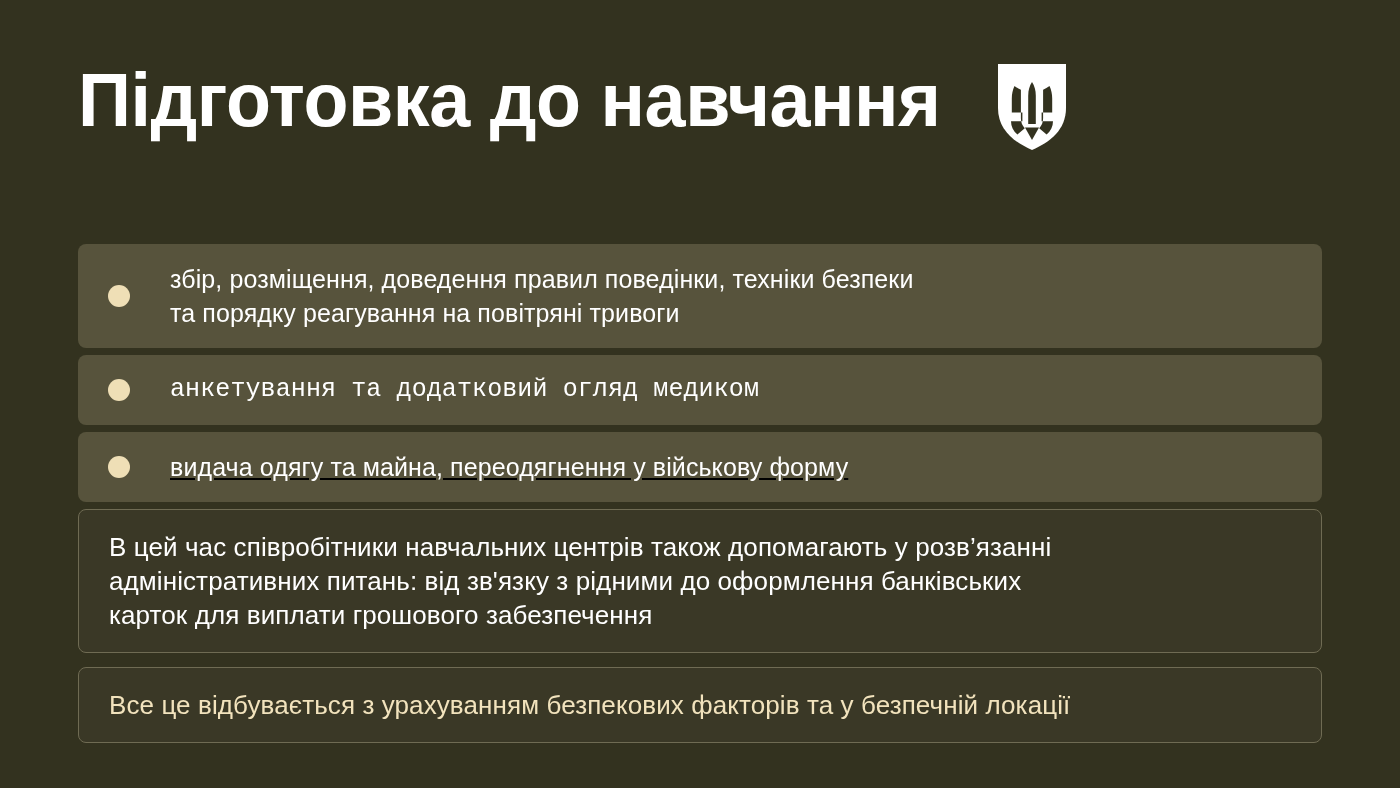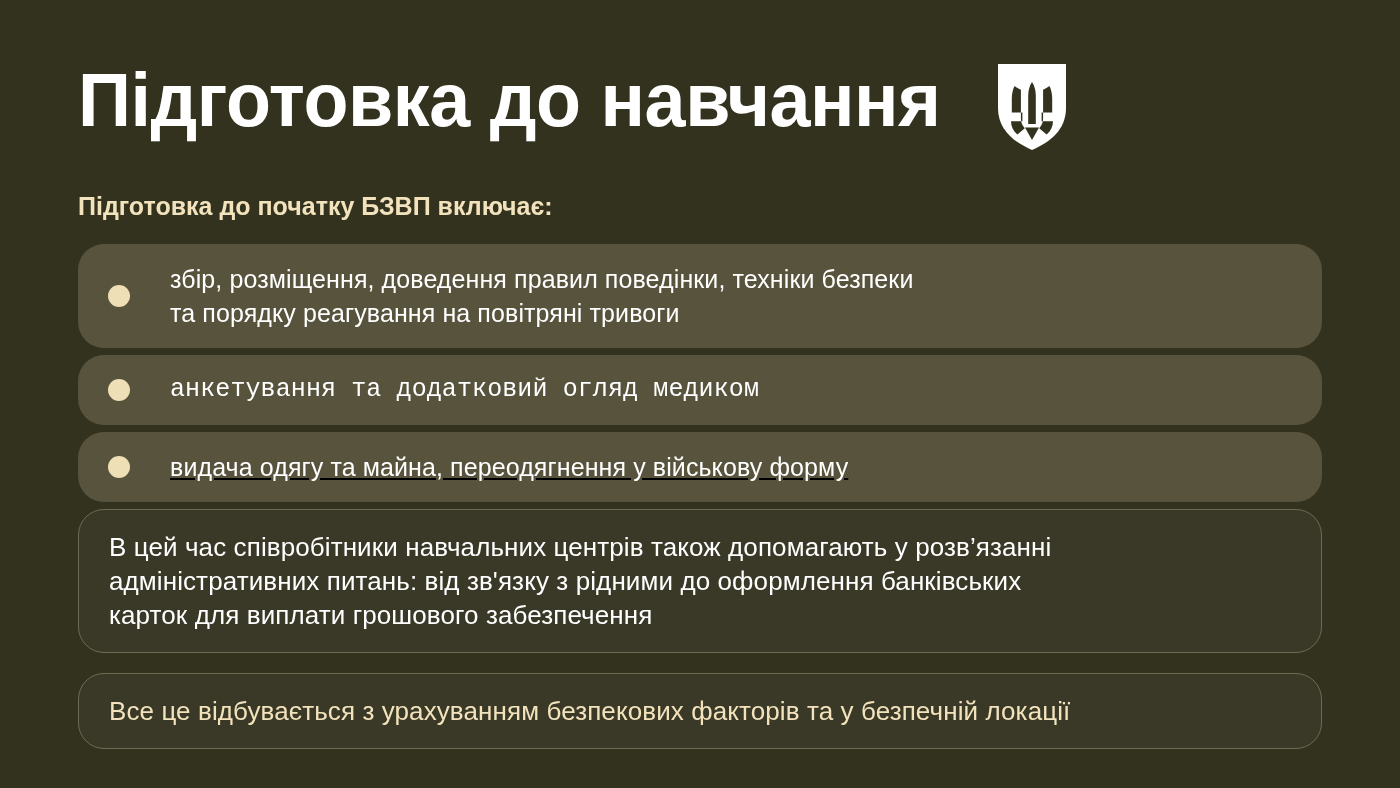--- a/index.html
+++ b/index.html
@@ -73,39 +73,39 @@
   
   .cards {
     position: absolute;
     left: 78px;
     top: 244px;
     width: 1244px;
   }
 
   .card {
     box-sizing: border-box;
-    border-radius: 26px;
+    border-radius: 8px;
     display: flex;
     align-items: center;
     position: relative;
   }
 
   
   .card.filled {
     background: #57533c;
     padding: 18px 28px 18px 30px;
     margin-bottom: 7px;
   }
 
   
   .card.outlined {
     background: #3a3826;
     border: 1.5px solid #6f6b53;
     padding: 20px 30px;
-    margin-bottom: 20px;
+    margin-bottom: 14px;
   }
 
   .bullet-dot {
     flex: 0 0 auto;
     width: 22px;
     height: 22px;
     border-radius: 50%;
     background: #efdfb6;
     margin-right: 40px;
   }
@@ -150,21 +150,20 @@
       <svg viewBox="0 0 68 86" xmlns="http://www.w3.org/2000/svg" aria-hidden="true">
         <path d="M0 0 H68 V44 C68 66 52 78 34 86 C16 78 0 66 0 44 Z" fill="#ffffff"></path>
         <path d="M34 18 C31.4 22 30.2 26.6 30.2 31.4 V60 H37.8 V31.4 C37.8 26.6 36.6 22 34 18 Z" fill="#33321f"></path>
         <path d="M16.5 22 C14.6 26 13.8 30.2 13.8 34.6 V48.6 H24.4 V57.2 H13.0 C13.0 62.6 15.2 67.0 19.4 70.4 L26.8 64.2 C24.2 61.4 22.9 58.2 22.9 54.2 V25.8 C20.6 24.6 18.5 23.4 16.5 22 Z" fill="#33321f"></path>
         <path d="M51.5 22 C53.4 26 54.2 30.2 54.2 34.6 V48.6 H43.6 V57.2 H55.0 C55.0 62.6 52.8 67.0 48.6 70.4 L41.2 64.2 C43.8 61.4 45.1 58.2 45.1 54.2 V25.8 C47.4 24.6 49.5 23.4 51.5 22 Z" fill="#33321f"></path>
         <path d="M27.0 63.6 H41.0 L34 76 Z" fill="#33321f"></path>
       </svg>
     </div>
   </div>
 
-  <h2 class="subtitle">Підготовка до початку БЗВП включає:</h2>
 
   <div class="cards">
 
     <div class="card filled" id="card-1">
       <span class="bullet-dot"></span>
       <div class="card-text">
         <span class="ln">збір, розміщення, доведення правил поведінки, техніки безпеки</span>
         <span class="ln">та порядку реагування на повітряні тривоги</span>
       </div>
     </div>

